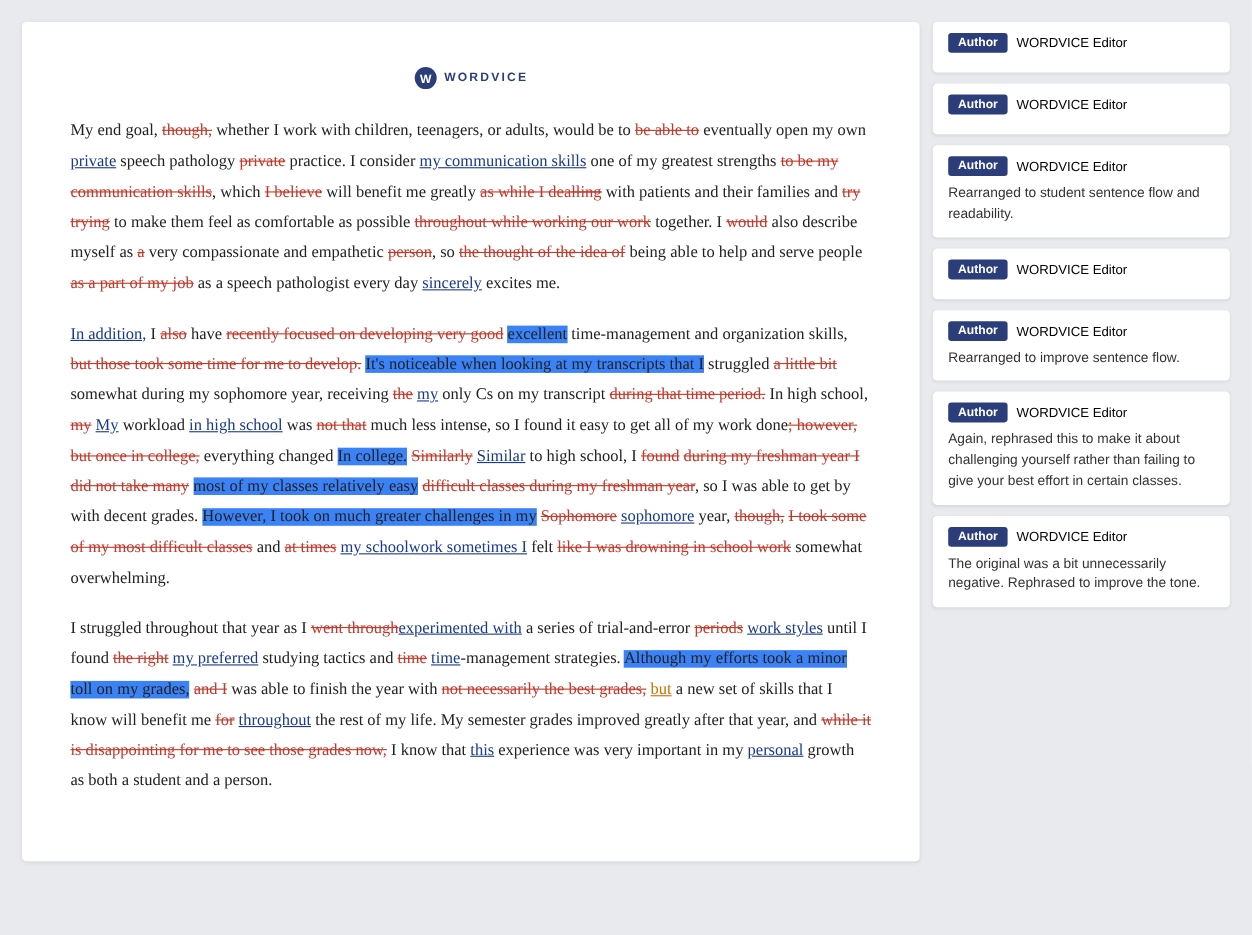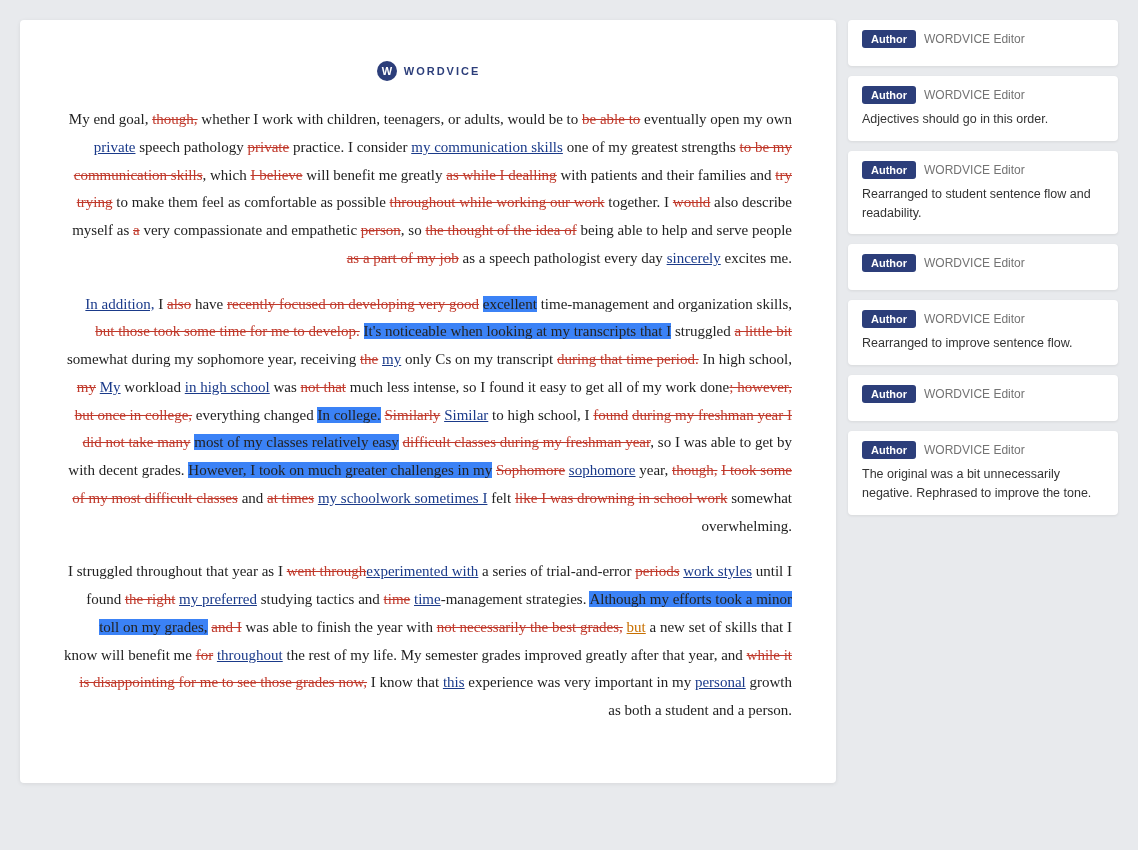--- a/index.html
+++ b/index.html
@@ -42,21 +42,20 @@
     .wordvice-logo .logo-text {
       font-family: Arial, sans-serif;
       font-size: 11px;
       font-weight: bold;
       letter-spacing: 2px;
       color: #2c3e7a;
     }
     .doc-text {
       line-height: 1.85;
       color: #222;
-      text-align: right;
     }
     .doc-text p {
       margin-bottom: 18px;
     }
     
     .del-red {
       text-decoration: line-through;
       color: #c0392b;
     }
     
@@ -94,21 +93,21 @@
       color: #fff;
       font-family: Arial, sans-serif;
       font-size: 11px;
       font-weight: bold;
       padding: 3px 9px;
       border-radius: 3px;
     }
     .editor-label {
       font-family: Arial, sans-serif;
       font-size: 12px;
-      color: #737373;
+      color: #000000;
     }
     .comment-text {
       font-family: Arial, sans-serif;
       font-size: 12.5px;
       color: #333;
       line-height: 1.5;
     }
   </style>
 </head>
 <body>
@@ -147,21 +146,20 @@
         <span class="author-badge">Author</span>
         <span class="editor-label">WORDVICE Editor</span>
       </div>
     </div>
 
     <div class="comment-card">
       <div class="comment-header">
         <span class="author-badge">Author</span>
         <span class="editor-label">WORDVICE Editor</span>
       </div>
-      <div class="comment-text">Adjectives should go in this order.</div>
     </div>
 
     <div class="comment-card">
       <div class="comment-header">
         <span class="author-badge">Author</span>
         <span class="editor-label">WORDVICE Editor</span>
       </div>
       <div class="comment-text">Rearranged to student sentence flow and readability.</div>
     </div>
 
@@ -178,20 +176,21 @@
         <span class="editor-label">WORDVICE Editor</span>
       </div>
       <div class="comment-text">Rearranged to improve sentence flow.</div>
     </div>
 
     <div class="comment-card">
       <div class="comment-header">
         <span class="author-badge">Author</span>
         <span class="editor-label">WORDVICE Editor</span>
       </div>
+      <div class="comment-text">Again, rephrased this to make it about challenging yourself rather than failing to give your best effort in certain classes.</div>
     </div>
 
     <div class="comment-card">
       <div class="comment-header">
         <span class="author-badge">Author</span>
         <span class="editor-label">WORDVICE Editor</span>
       </div>
       <div class="comment-text">The original was a bit unnecessarily negative. Rephrased to improve the tone.</div>
     </div>
   </div>

